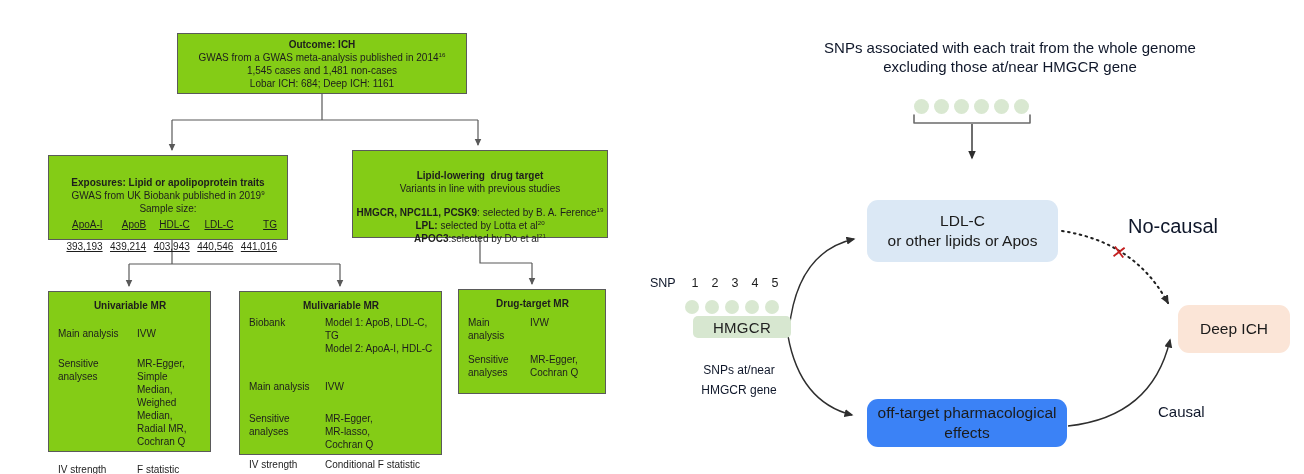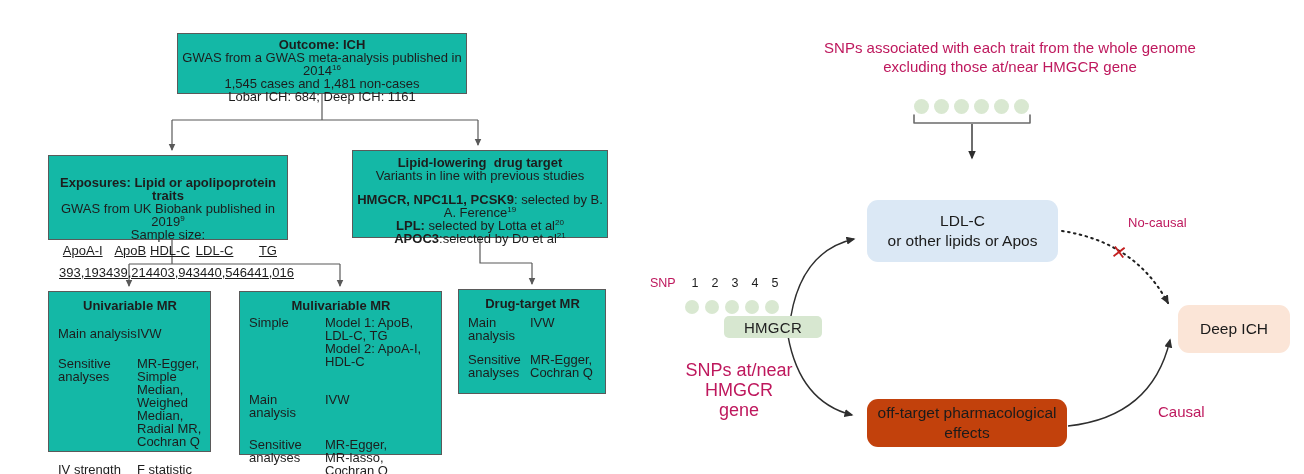--- a/index.html
+++ b/index.html
@@ -2,33 +2,33 @@
 <html><head>
 <meta charset="utf-8">
 <style>
   html,body{margin:0;padding:0;background:#ffffff;}
   #canvas{
     position:relative;width:1304px;height:474px;background:#ffffff;overflow:hidden;
     font-family:"Liberation Sans","DejaVu Sans",sans-serif;color:#1d1d1d;
   }
   
   .fbox{
-    position:absolute;background:#14b8a6;border:1px solid #5a5a5a;
-    font-size:13px;line-height:13px;color:#1d1d1d;box-sizing:border-box;
+    position:absolute;background:#84cc16;border:1px solid #5a5a5a;
+    font-size:10px;line-height:13px;color:#1d1d1d;box-sizing:border-box;
   }
   .fbox .bt{font-weight:bold;white-space:pre-wrap;}
   .center{text-align:center;}
   .prelines{white-space:pre-line;}
   sup{font-size:0.62em;line-height:0;}
   #box-outcome{left:177px;top:33px;width:290px;height:61px;padding-top:4px;}
   #box-exposures{left:48px;top:155px;width:240px;height:85px;padding-top:20px;}
   #box-exposures .tgrid{display:grid;grid-template-columns:repeat(5,1fr);padding:0 10px;text-align:right;text-decoration:underline;}
   #box-exposures .tgrid.names{margin-top:3px;}
   #box-exposures .tgrid.sizes{margin-top:9px;}
-  #box-drugtarget{left:352px;top:150px;width:256px;height:88px;padding-top:5px;}
+  #box-drugtarget{left:352px;top:150px;width:256px;height:88px;padding-top:18px;}
   #box-drugtarget .gap{height:11px;}
   .mrbox{padding:7px 8px 0 9px;}
   #box-univariable{left:48px;top:291px;width:163px;height:161px;}
   #box-multivariable{left:239px;top:291px;width:203px;height:164px;}
   #box-drugtargetmr{left:458px;top:289px;width:148px;height:105px;}
   .mrtitle{font-weight:bold;text-align:center;}
   .mrrow{display:flex;align-items:flex-start;}
   .mrrow .lab{flex:0 0 auto;}
   .mrrow .val{flex:1 1 auto;}
   #box-univariable .lab{width:79px;}
@@ -38,45 +38,45 @@
   #box-univariable .mrtitle{margin-bottom:15px;}
   #box-univariable .r1{margin-bottom:17px;}
   #box-univariable .r2{margin-bottom:15px;}
   #box-multivariable .mrtitle{margin-bottom:4px;}
   #box-multivariable .r1{margin-bottom:25px;}
   #box-multivariable .r2{margin-bottom:19px;}
   #box-multivariable .r3{margin-bottom:7px;}
   #box-drugtargetmr .mrtitle{margin-bottom:6px;}
   #box-drugtargetmr .r1{margin-bottom:11px;}
   
-  .dtext{position:absolute;color:#be185d;}
+  .dtext{position:absolute;color:#0f172a;}
   #dag-title{left:760px;top:38px;width:500px;text-align:center;font-size:15px;line-height:19px;}
   .dotrow{position:absolute;display:flex;}
   .gdot{border-radius:50%;background:#d9e8d1;}
   #dots-top{left:914px;top:99px;gap:5px;}
   #dots-top .gdot{width:15px;height:15px;}
   #dots-snp{left:685px;top:300px;gap:6px;}
   #dots-snp .gdot{width:14px;height:14px;}
   #snp-label{left:650px;top:276px;font-size:12.5px;font-weight:500;}
   #snp-numbers{position:absolute;left:685px;top:276px;display:flex;font-size:12.5px;font-weight:500;}
   #snp-numbers span{width:20px;text-align:center;}
   #hmgcr-box{
-    position:absolute;left:724px;top:316px;width:98px;height:22px;border-radius:5px;
+    position:absolute;left:693px;top:316px;width:98px;height:22px;border-radius:5px;
     background:#d7e7d0;display:flex;align-items:center;justify-content:center;
     font-size:15px;color:#222;letter-spacing:0.3px;
   }
   .roundbox{
     position:absolute;border-radius:11px;display:flex;flex-direction:column;
     align-items:center;justify-content:center;font-size:15.5px;line-height:20px;color:#1b1b1b;
   }
   #ldl-box{left:867px;top:200px;width:191px;height:62px;background:#dbe8f5;}
-  #offtarget-box{left:867px;top:399px;width:200px;height:48px;background:#c2410c;}
+  #offtarget-box{left:867px;top:399px;width:200px;height:48px;background:#3b82f6;}
   #deepich-box{left:1178px;top:305px;width:112px;height:48px;background:#fbe5d7;}
-  #snps-near-label{left:683px;top:360px;width:112px;text-align:center;font-size:18px;line-height:20px;font-weight:500;}
-  #nocausal-label{left:1128px;top:215px;font-size:13px;}
+  #snps-near-label{left:683px;top:360px;width:112px;text-align:center;font-size:12px;line-height:20px;font-weight:500;}
+  #nocausal-label{left:1128px;top:215px;font-size:20px;}
   #causal-label{left:1158px;top:403px;font-size:15px;}
   #red-x{
     position:absolute;left:1111px;top:241px;font-size:19px;font-weight:bold;color:#c42020;
     transform:rotate(8deg);
   }
   #connector-svg{position:absolute;left:0;top:0;pointer-events:none;}
 </style>
 </head>
 <body>
 
@@ -168,21 +168,21 @@
     </div>
     <div class="mrrow r3">
       <span class="lab prelines">IV strength</span>
       <span class="val prelines">F statistic</span>
     </div>
   </div>
 
   <div id="box-multivariable" class="fbox mrbox">
     <div class="mrtitle">Mulivariable MR</div>
     <div class="mrrow r1">
-      <span class="lab prelines">Simple</span>
+      <span class="lab prelines">Biobank</span>
       <span class="val prelines">Model 1: ApoB, LDL-C, TG
 Model 2: ApoA-I, HDL-C</span>
     </div>
     <div class="mrrow r2">
       <span class="lab prelines">Main analysis</span>
       <span class="val prelines">IVW</span>
     </div>
     <div class="mrrow r3">
       <span class="lab prelines">Sensitive
 analyses</span>

